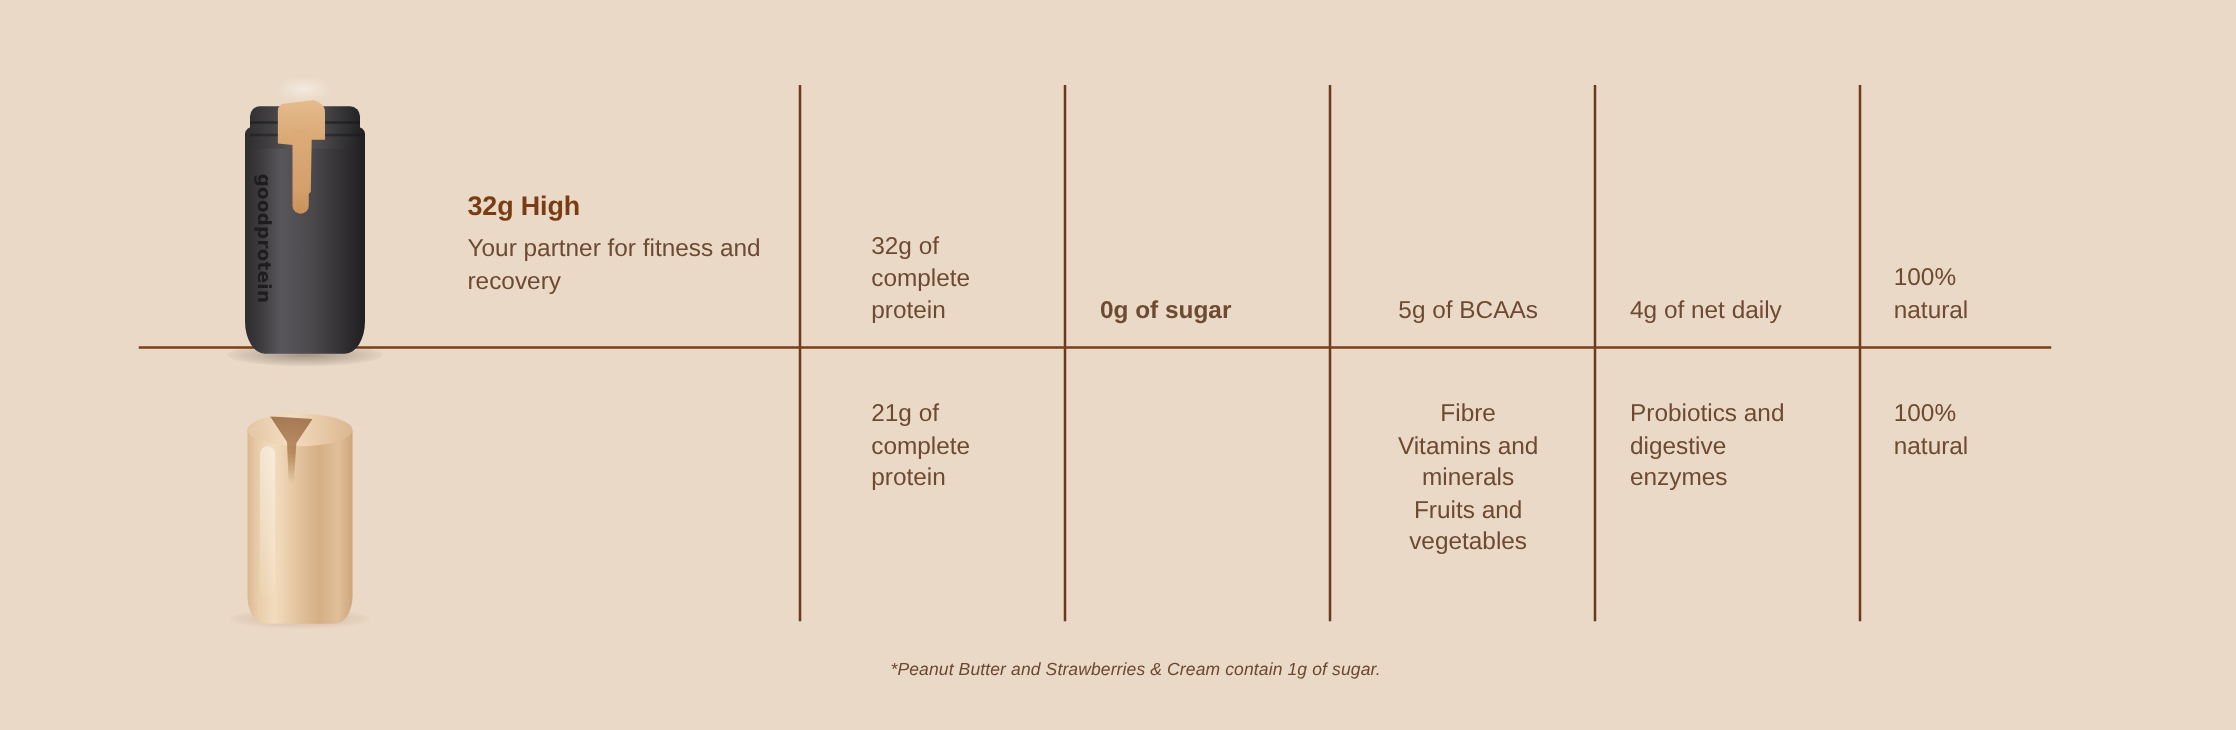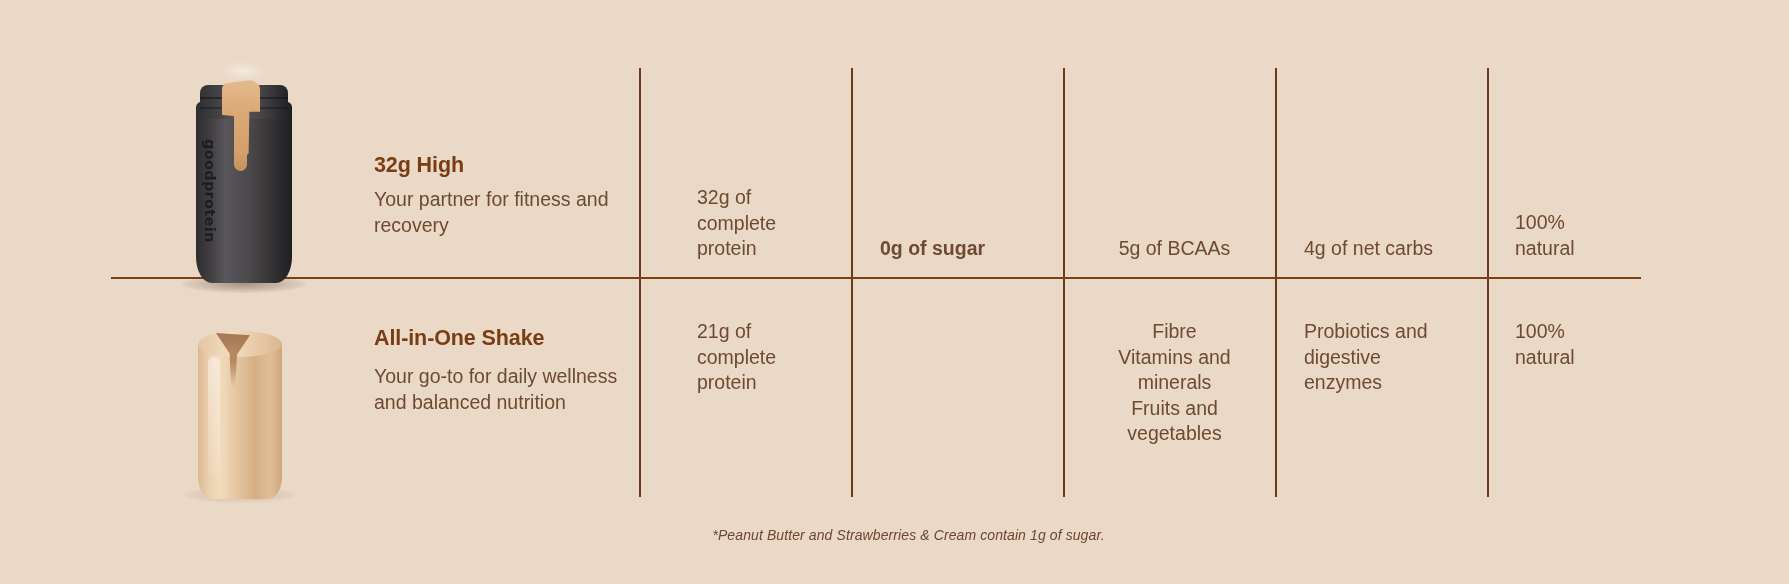--- a/index.html
+++ b/index.html
@@ -312,44 +312,40 @@
 complete
 protein</span>
     </div>
     <div class="cell c2">
       <span class="cell-text">0g of sugar</span>
     </div>
     <div class="cell c3">
       <span class="cell-text">5g of BCAAs</span>
     </div>
     <div class="cell c4">
-      <span class="cell-text">4g of net carbs</span>
+      <span class="cell-text">4g of net daily</span>
     </div>
     <div class="cell c5">
       <span class="cell-text">100%
 natural</span>
     </div>
   </div>
 
   <div class="row" id="row-all-in-one">
 
     <div class="product-visual">
       <div class="glass">
         <div class="glass-shadow"></div>
         <div class="glass-body"></div>
         <div class="glass-top"></div>
         <div class="glass-drip"></div>
         <div class="glass-gloss"></div>
       </div>
     </div>
 
-    <div class="product-name">
-      <div class="product-title">All-in-One  Shake</div>
-      <div class="product-sub">Your go-to for daily wellness and balanced nutrition</div>
-    </div>
 
     <div class="cell c1">
       <span class="cell-text">21g of
 complete
 protein</span>
     </div>
     <div class="cell c3">
       <span class="cell-text">Fibre
 Vitamins and
 minerals

